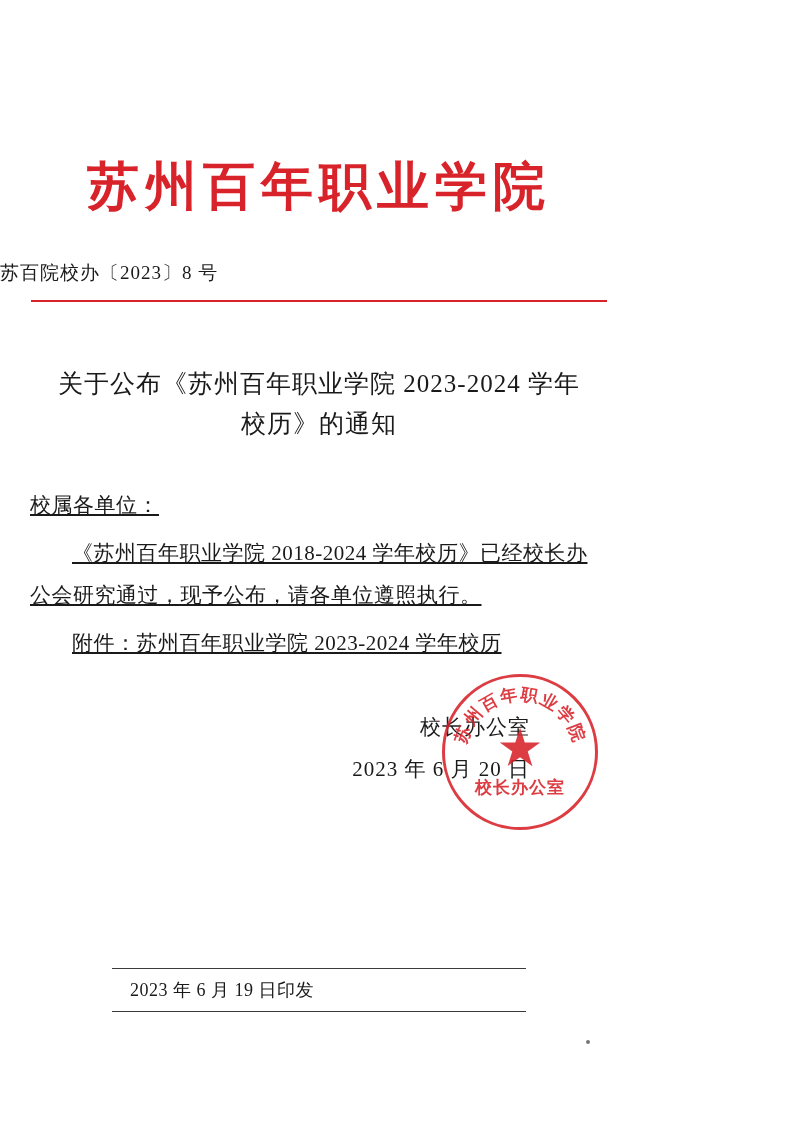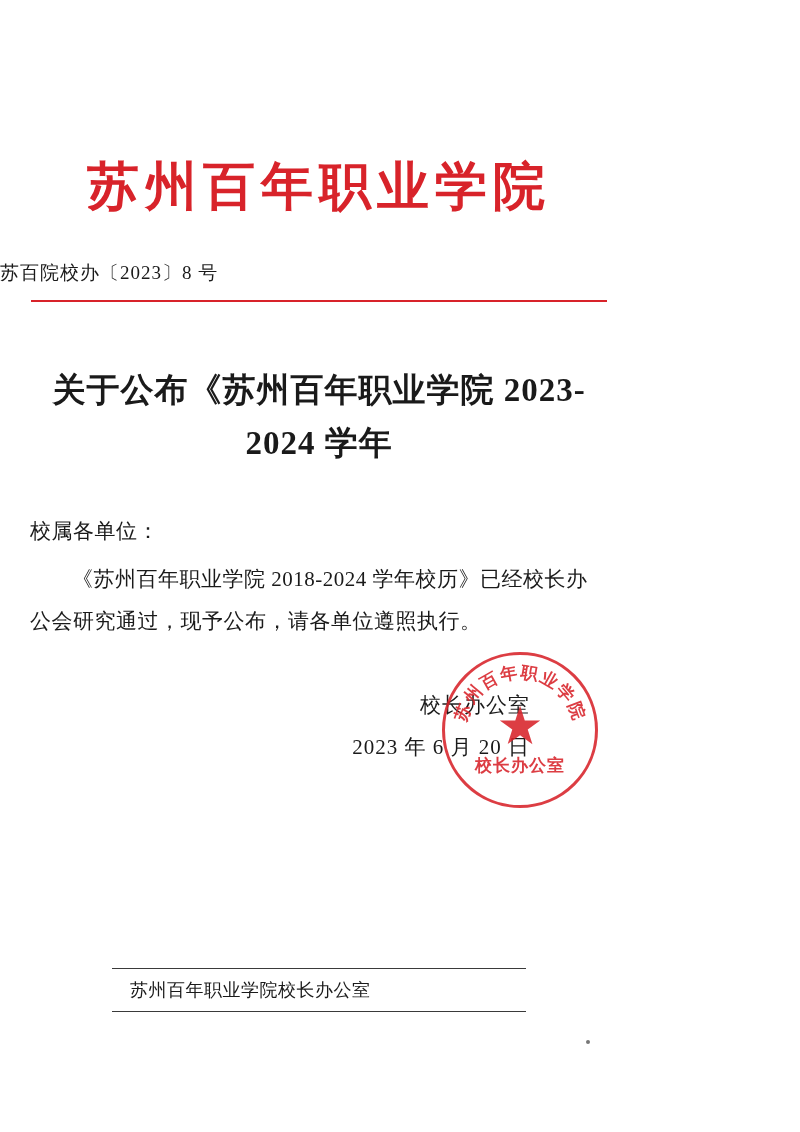--- a/index.html
+++ b/index.html
@@ -51,36 +51,37 @@
     width: 576px;
     height: 2px;
     background: #d8232a;
   }
 
   
   .notice-title {
     margin: 62px auto 0 auto;
     width: 580px;
     text-align: center;
-    font-size: 33px;
-    font-weight: 700;
+    font-size: 25px;
+    font-weight: 400;
     line-height: 1.6;
     letter-spacing: 1px;
   }
 
   
   .body-block {
     margin: 40px auto 0 auto;
     width: 578px;
     font-size: 21px;
     line-height: 2.0;
     letter-spacing: 0.5px;
   }
   .body-block p {
     margin: 0 0 6px 0;
+    text-decoration: underline;
   }
   .indent-2 {
     text-indent: 2em;
   }
   .attachment {
     margin-top: 24px;
     text-indent: 2em;
   }
 
   
@@ -189,25 +190,27 @@
 
   <div class="doc-header">
     <div class="line">苏州百年职业学院</div>
   </div>
 
   <div class="doc-number">苏百院校办〔2023〕8 号</div>
   <div class="red-rule"></div>
 
   <div class="notice-title">
     <div>关于公布《苏州百年职业学院 2023-2024 学年</div>
+    <div>校历》的通知</div>
   </div>
 
   <div class="body-block">
     <p>校属各单位：</p>
     <p class="indent-2">《苏州百年职业学院 2018-2024 学年校历》已经校长办公会研究通过，现予公布，请各单位遵照执行。</p>
+    <p class="attachment">附件：苏州百年职业学院 2023-2024 学年校历</p>
   </div>
 
   <div class="sign-block">
     <span class="sign-line">校长办公室</span>
     <span class="sign-line">2023 年 6 月 20 日</span>
 
     <div class="seal">
       <svg class="seal-arc" viewBox="0 0 150 150" aria-hidden="true">
         <defs>
           <path id="arcPath" d="M 20,78 A 55,55 0 0 1 130,78"></path>
@@ -217,20 +220,20 @@
         </text>
       </svg>
       <div class="star">★</div>
       <div class="seal-bottom">校长办公室</div>
     </div>
   </div>
 
   <div class="footer">
     <div class="rule"></div>
     <div class="row">
-      <span>苏州百年职业学院校长办公室</span>
+      <span>2023 年 6 月 19 日印发</span>
     </div>
     <div class="rule bottom"></div>
   </div>
 
   <div class="corner-mark"></div>
 
 </div>
 
 </body></html>

